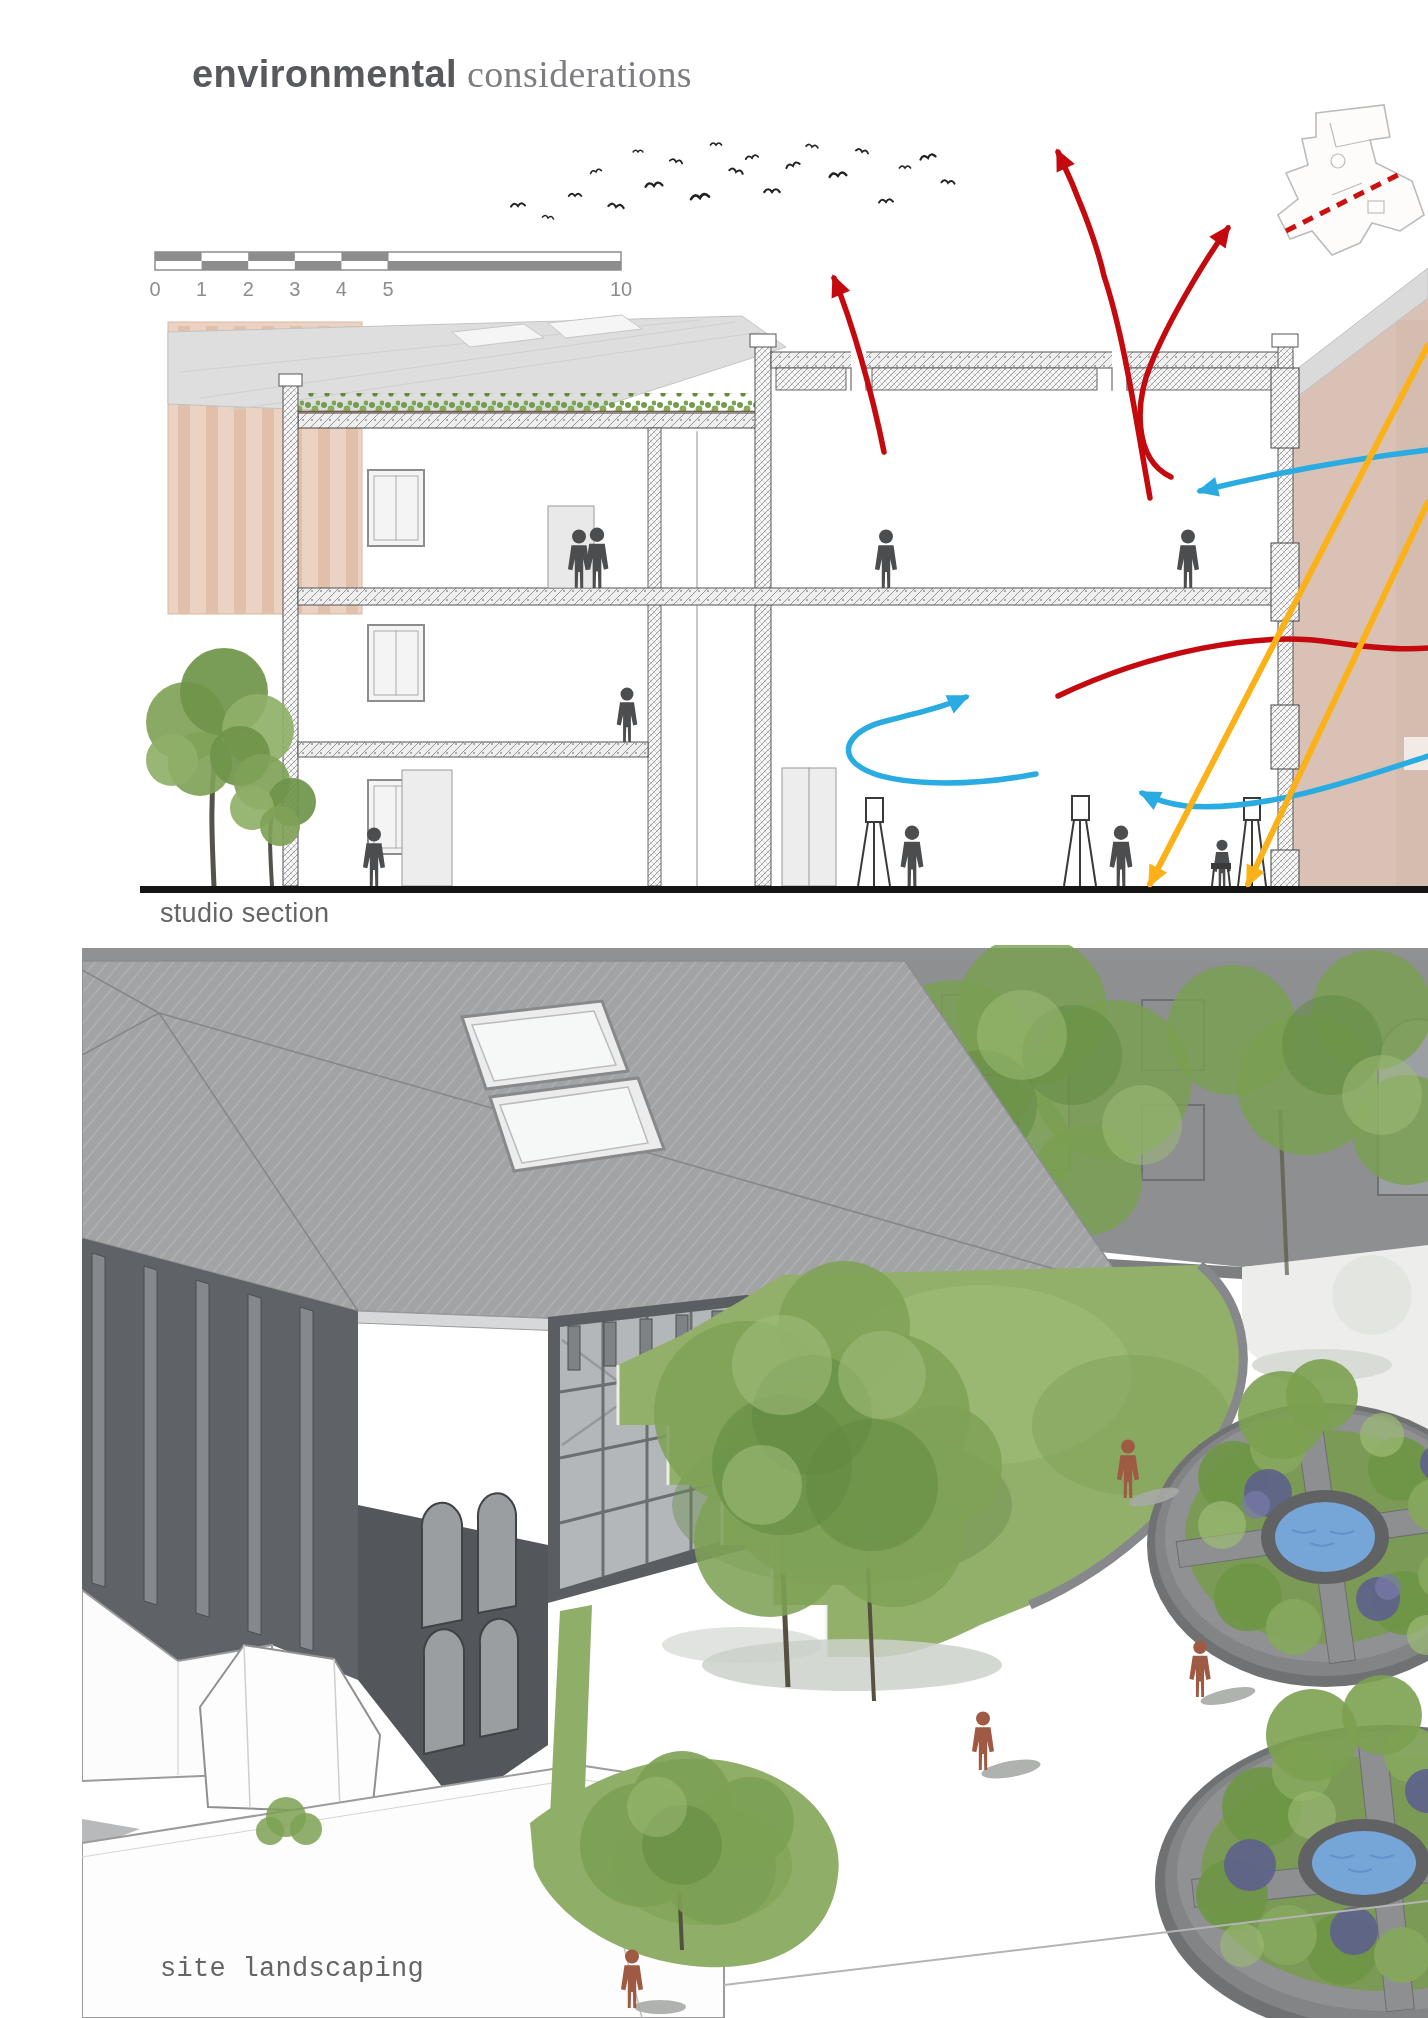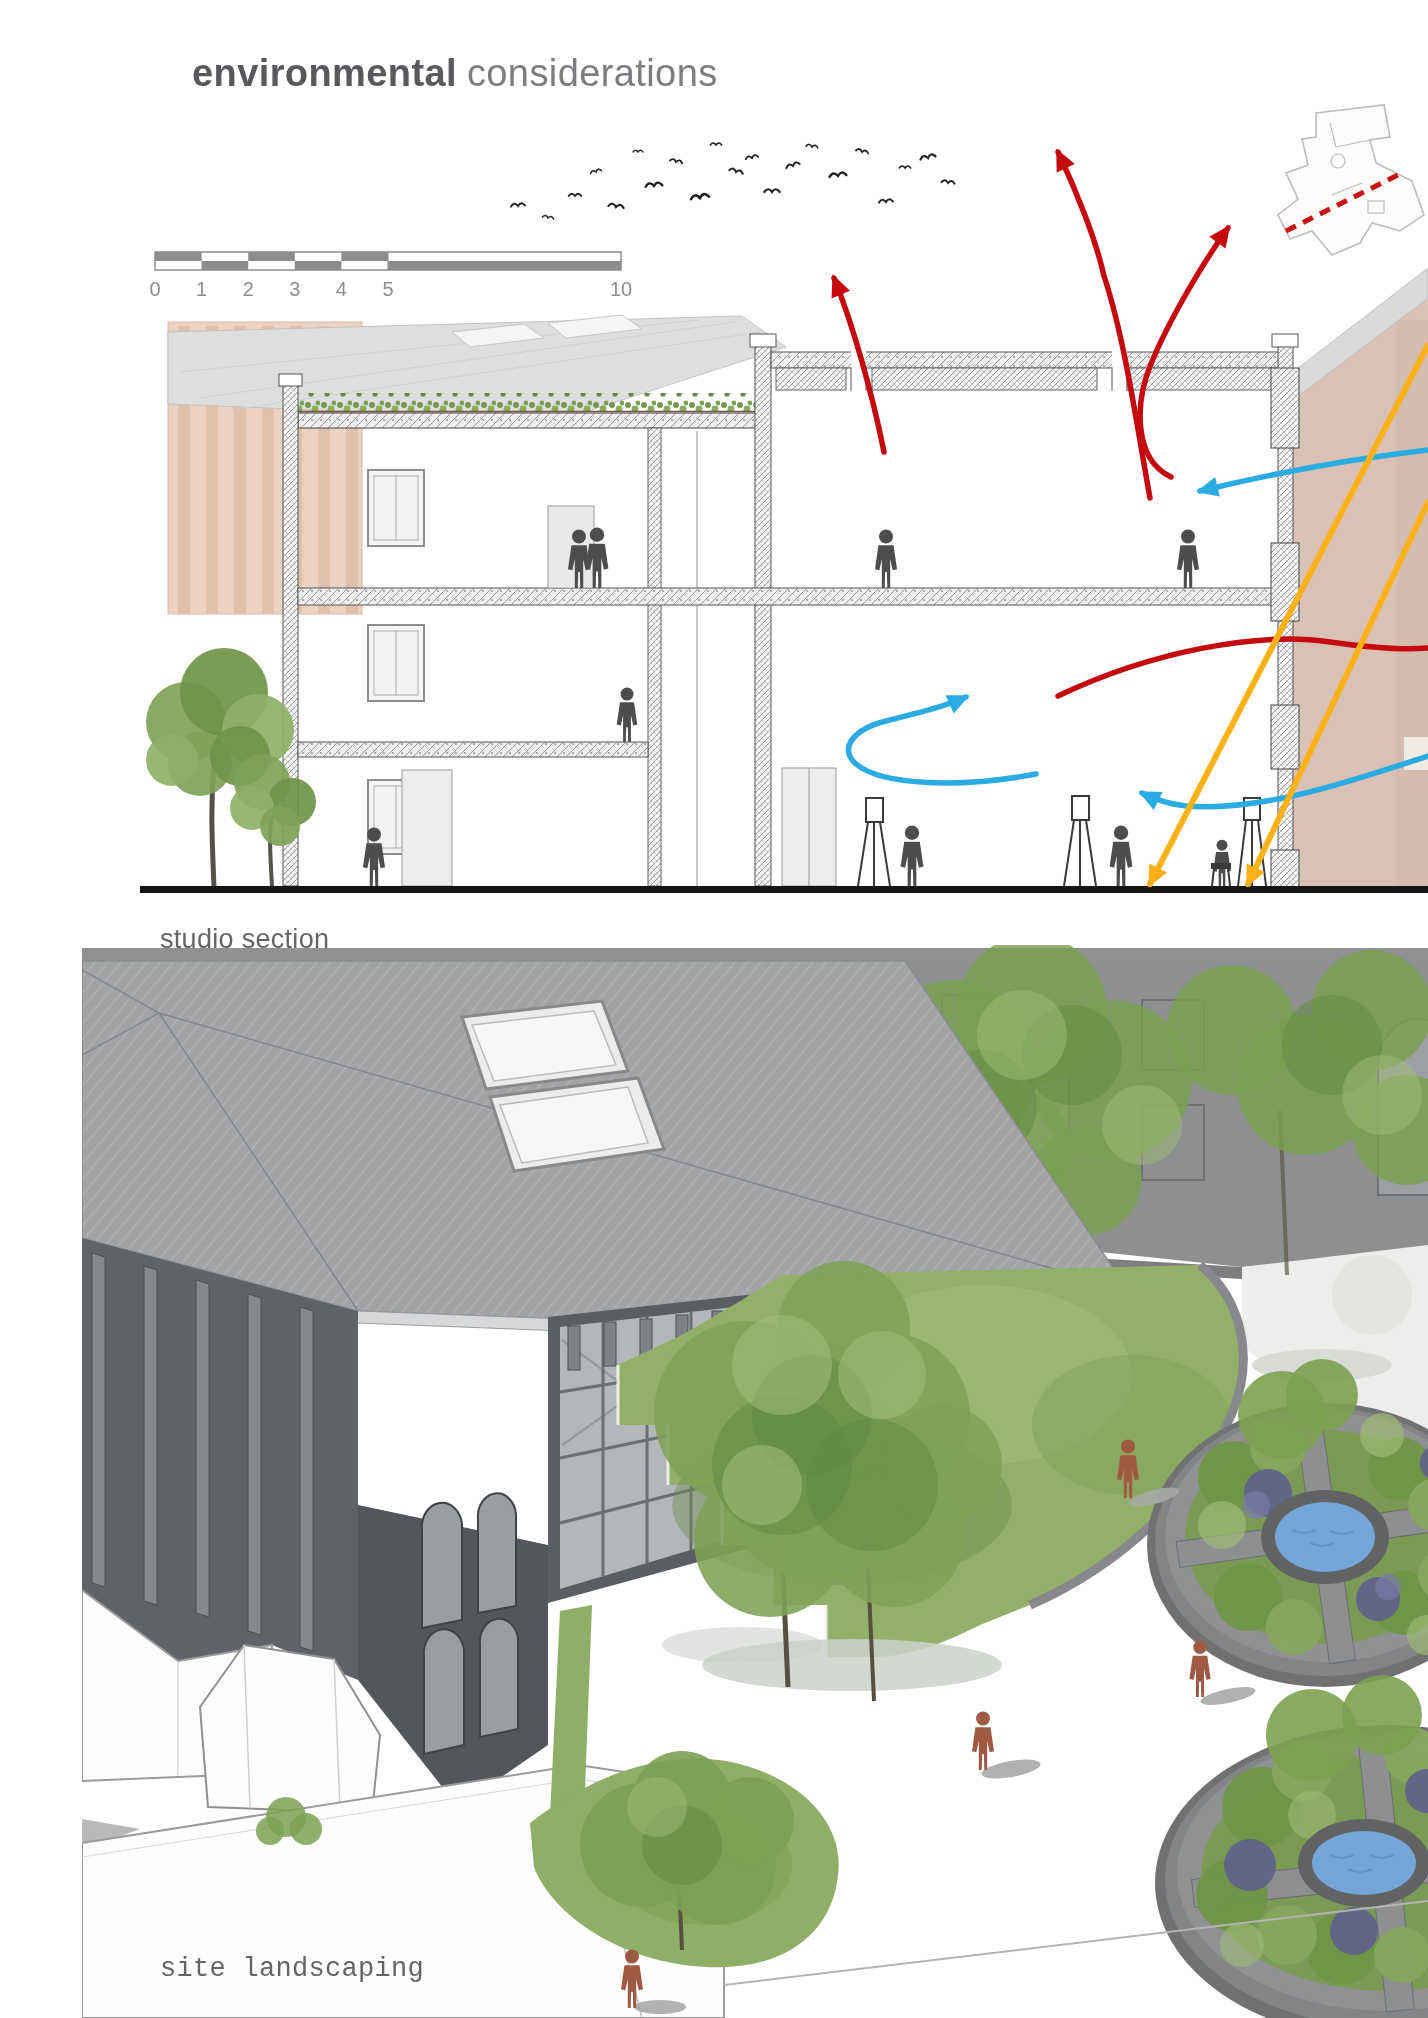--- a/index.html
+++ b/index.html
@@ -1,26 +1,26 @@
 <!DOCTYPE html>
 <html><head>
 <meta charset="utf-8">
 <style>
   html,body{margin:0;padding:0;background:#ffffff;}
   .page{position:relative;width:1428px;height:2018px;background:#ffffff;overflow:hidden;
         font-family:"Liberation Sans",sans-serif;}
   .page-title{position:absolute;left:160px;top:52px;font-size:38px;letter-spacing:.4px;
         white-space:nowrap;}
   .page-title .t-bold{font-weight:700;color:#58595c;margin-left:32px;}
-  .page-title .t-light{font-weight:300;color:#7b7d80;margin-left:10px;}
+  .page-title .t-light{font-weight:300;color:#7b7d80;margin-left:10px;font-family:Liberation Serif, serif;}
   .fig-svg{position:absolute;display:block;}
   #section-svg{left:0;top:0;}
   #render-svg{left:82px;top:945px;}
   .caption{position:absolute;font-size:27px;color:#646567;letter-spacing:.3px;z-index:5;}
-  #cap-section{left:160px;top:924px;}
+  #cap-section{left:160px;top:898px;}
   #cap-site{left:160px;top:1954px;font-family:Liberation Mono, monospace;}
 </style>
 </head>
 <body>
 
 <div class="page">
 
   <div class="page-title">
     <span class="t-bold">environmental</span><span class="t-light">considerations</span>
   </div>

